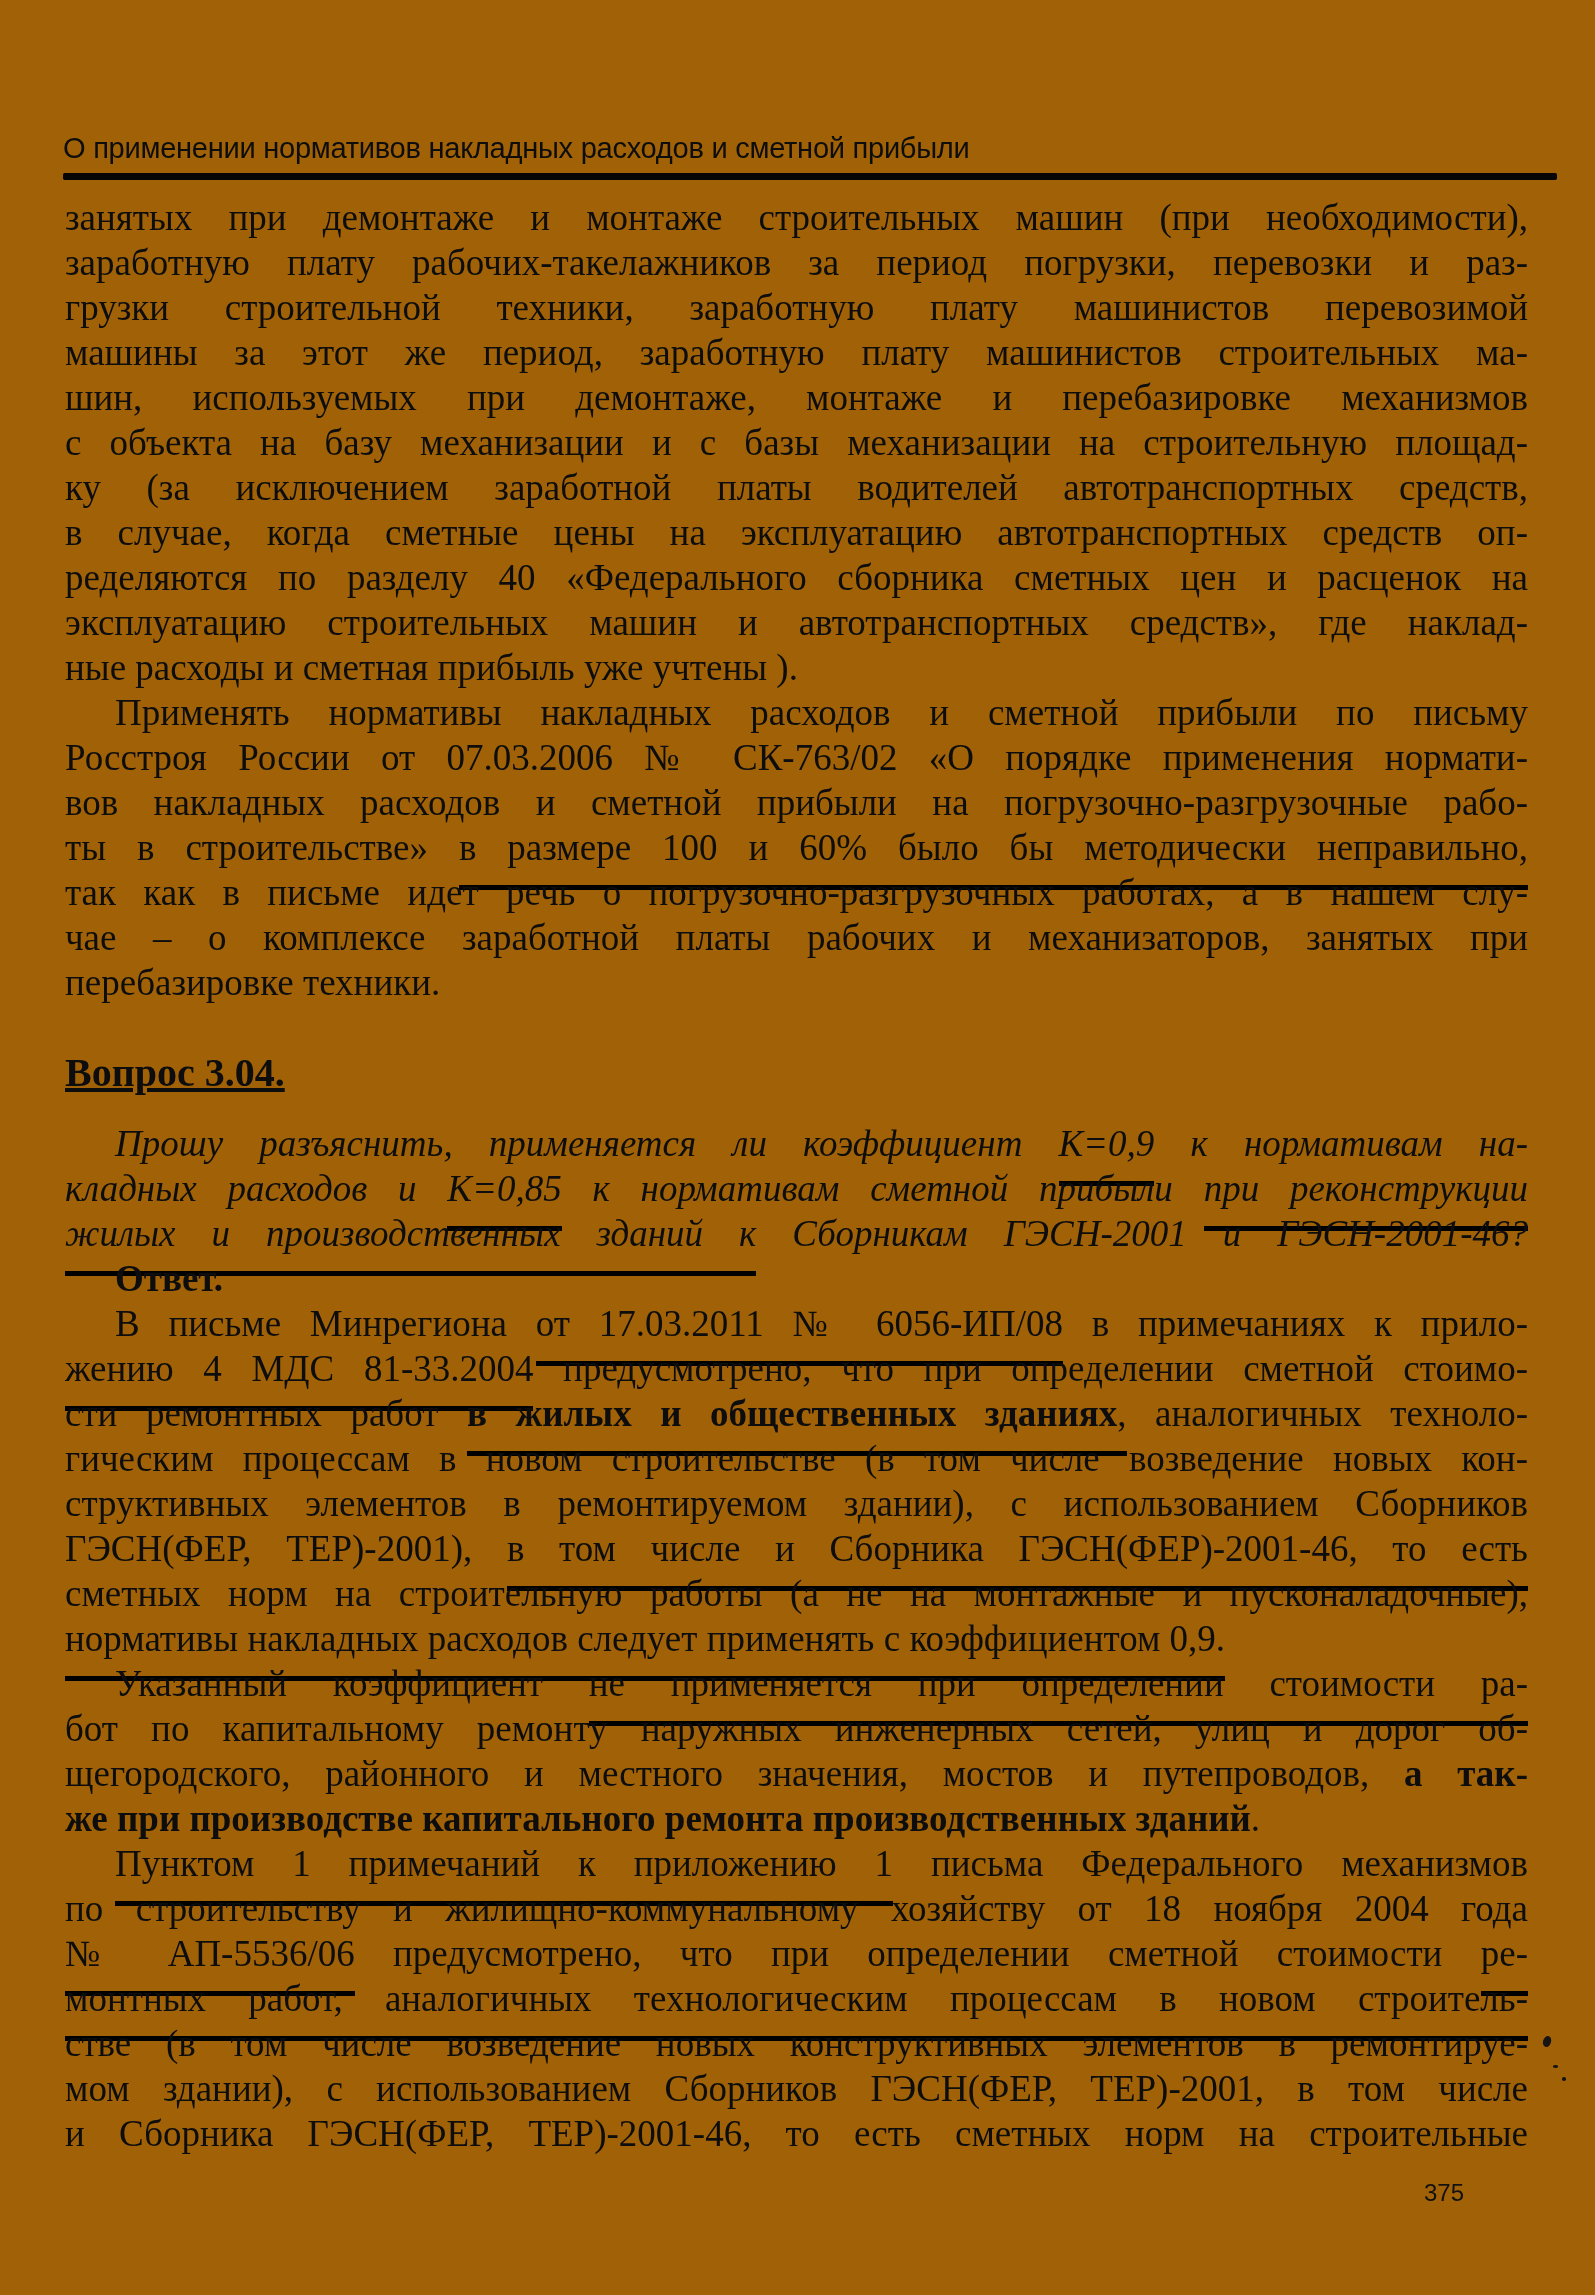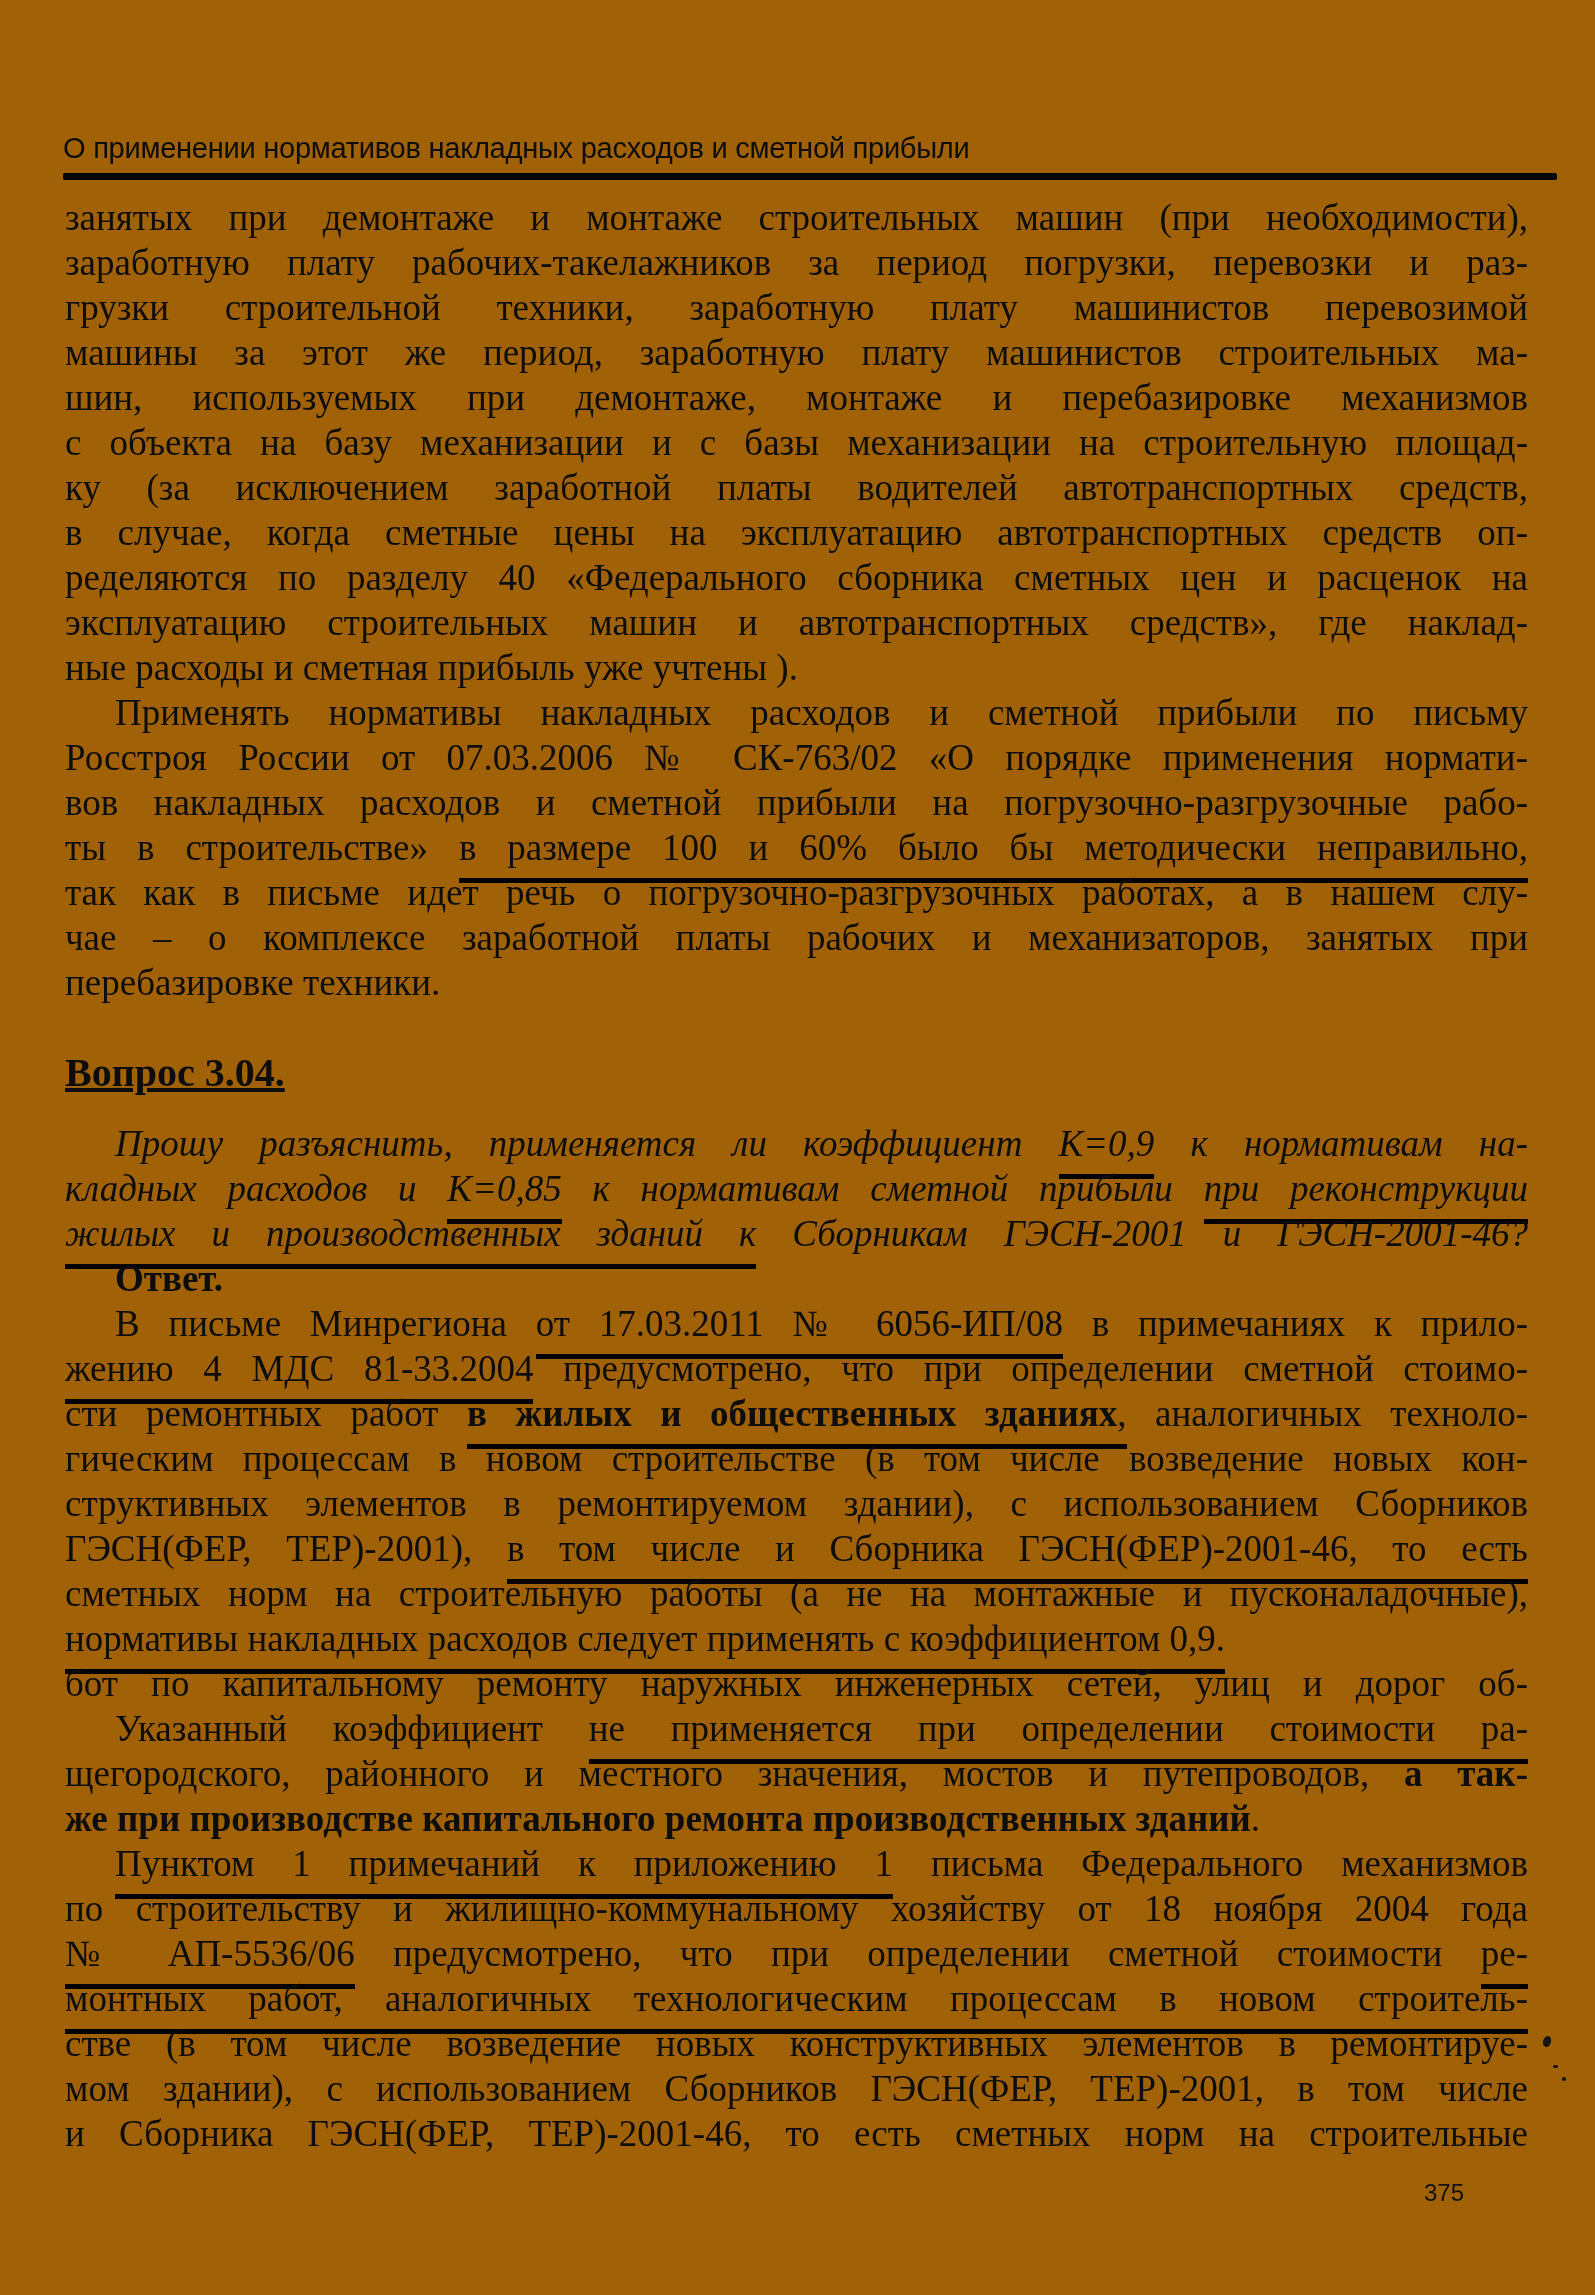--- a/index.html
+++ b/index.html
@@ -21,21 +21,21 @@
   .runhead-rule{margin-top:7.8px;height:7px;background:#060606;border-radius:1.7px;}
   .bodytext{
     position:absolute;left:65px;top:195px;width:1463px;
     font-size:37px;line-height:45px;
   }
   .ln{min-height:45px;}
   .ln.j{text-align:justify;text-align-last:justify;}
   .ln.ind{text-indent:50px;}
   .ln.it{font-style:italic;}
   .ln.qh{font-weight:bold;font-size:40px;line-height:50px;margin-top:43px;margin-bottom:22.6px;text-decoration:underline;}
-  .useg{border-bottom:5.2px solid #000;padding-bottom:10px;}
+  .useg{border-bottom:5.2px solid #000;padding-bottom:17px;}
   .bseg{font-weight:bold;}
   .pagenum{
     position:absolute;right:132px;top:2179px;
     font-family:"Liberation Sans","DejaVu Sans",sans-serif;
     font-size:24px;color:#111;
   }
   .speck{position:absolute;background:#151515;border-radius:50%;}
   .s1{left:1543px;top:2036px;width:7.8px;height:11.3px;transform:rotate(18deg);}
   .s2{left:1553px;top:2065px;width:5.2px;height:2.6px;}
   .s3{left:1562px;top:2077px;width:3.5px;height:3.5px;}
@@ -74,22 +74,22 @@
       <div class="ln j it"><span class="useg">жилых и производственных зданий к</span><span> Сборникам ГЭСН-2001 и ГЭСН-2001-46?</span></div>
       <div class="ln ind"><span class="bseg">Ответ.</span></div>
       <div class="ln j ind"><span>В письме Минрегиона </span><span class="useg">от 17.03.2011 № 6056-ИП/08</span><span> в примечаниях к прило-</span></div>
       <div class="ln j"><span class="useg">жению 4 МДС 81-33.2004</span><span> предусмотрено, что при определении сметной стоимо-</span></div>
       <div class="ln j"><span>сти ремонтных работ </span><span class="useg bseg">в жилых и общественных зданиях</span><span class="useg">,</span><span> аналогичных техноло-</span></div>
       <div class="ln j"><span>гическим процессам в новом строительстве (в том числе возведение новых кон-</span></div>
       <div class="ln j"><span>структивных элементов в ремонтируемом здании), с использованием Сборников</span></div>
       <div class="ln j"><span>ГЭСН(ФЕР, ТЕР)-2001), </span><span class="useg">в том числе и Сборника ГЭСН(ФЕР)-2001-46, то есть</span></div>
       <div class="ln j"><span>сметных норм на строительную работы (а не на монтажные и пусконаладочные),</span></div>
       <div class="ln"><span class="useg">нормативы накладных расходов следует применять с коэффициентом 0,9.</span></div>
+      <div class="ln j ind"><span>Указанный коэффициент </span><span class="useg">не применяется при определении стоимости ра-</span></div>
       <div class="ln j"><span>бот по капитальному ремонту наружных инженерных сетей, улиц и дорог об-</span></div>
-      <div class="ln j ind"><span>Указанный коэффициент </span><span class="useg">не применяется при определении стоимости ра-</span></div>
       <div class="ln j"><span>щегородского, районного и местного значения, мостов и путепроводов, </span><span class="bseg">а так-</span></div>
       <div class="ln"><span class="bseg">же при производстве капитального ремонта производственных зданий</span><span>.</span></div>
       <div class="ln j ind"><span class="useg">Пунктом 1 примечаний к приложению 1</span><span> письма Федерального механизмов</span></div>
       <div class="ln j"><span>по строительству и жилищно-коммунальному хозяйству от 18 ноября 2004 года</span></div>
       <div class="ln j"><span class="useg">№ АП-5536/06</span><span> предусмотрено, что при определении сметной стоимости </span><span class="useg">ре-</span></div>
       <div class="ln j"><span class="useg">монтных работ, аналогичных технологическим процессам в новом строитель-</span></div>
       <div class="ln j"><span>стве (в том числе возведение новых конструктивных элементов в ремонтируе-</span></div>
       <div class="ln j"><span>мом здании), с использованием Сборников ГЭСН(ФЕР, ТЕР)-2001, в том числе</span></div>
       <div class="ln j"><span>и Сборника ГЭСН(ФЕР, ТЕР)-2001-46, то есть сметных норм на строительные</span></div>
     </div>

